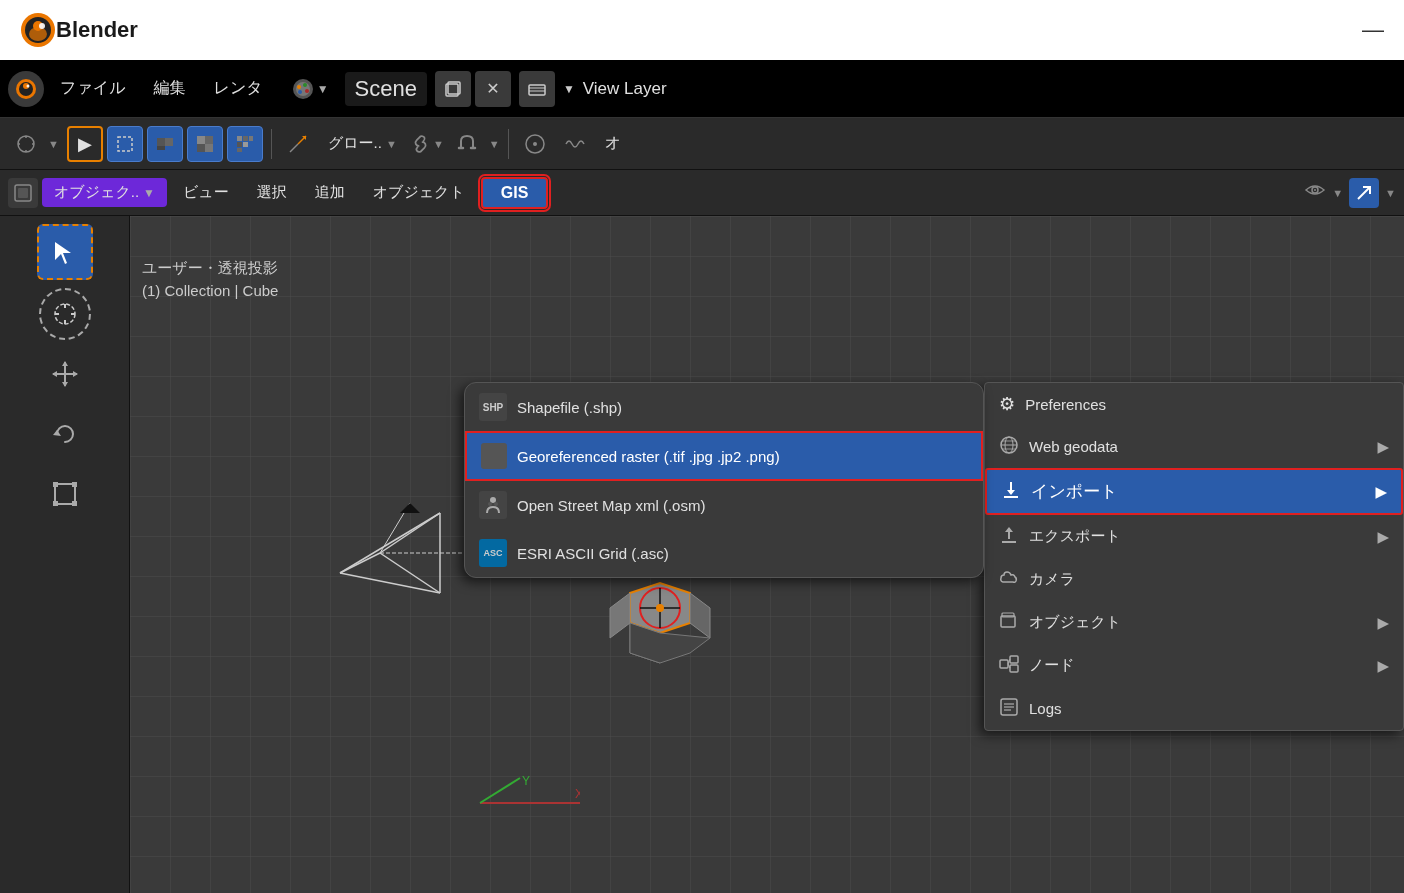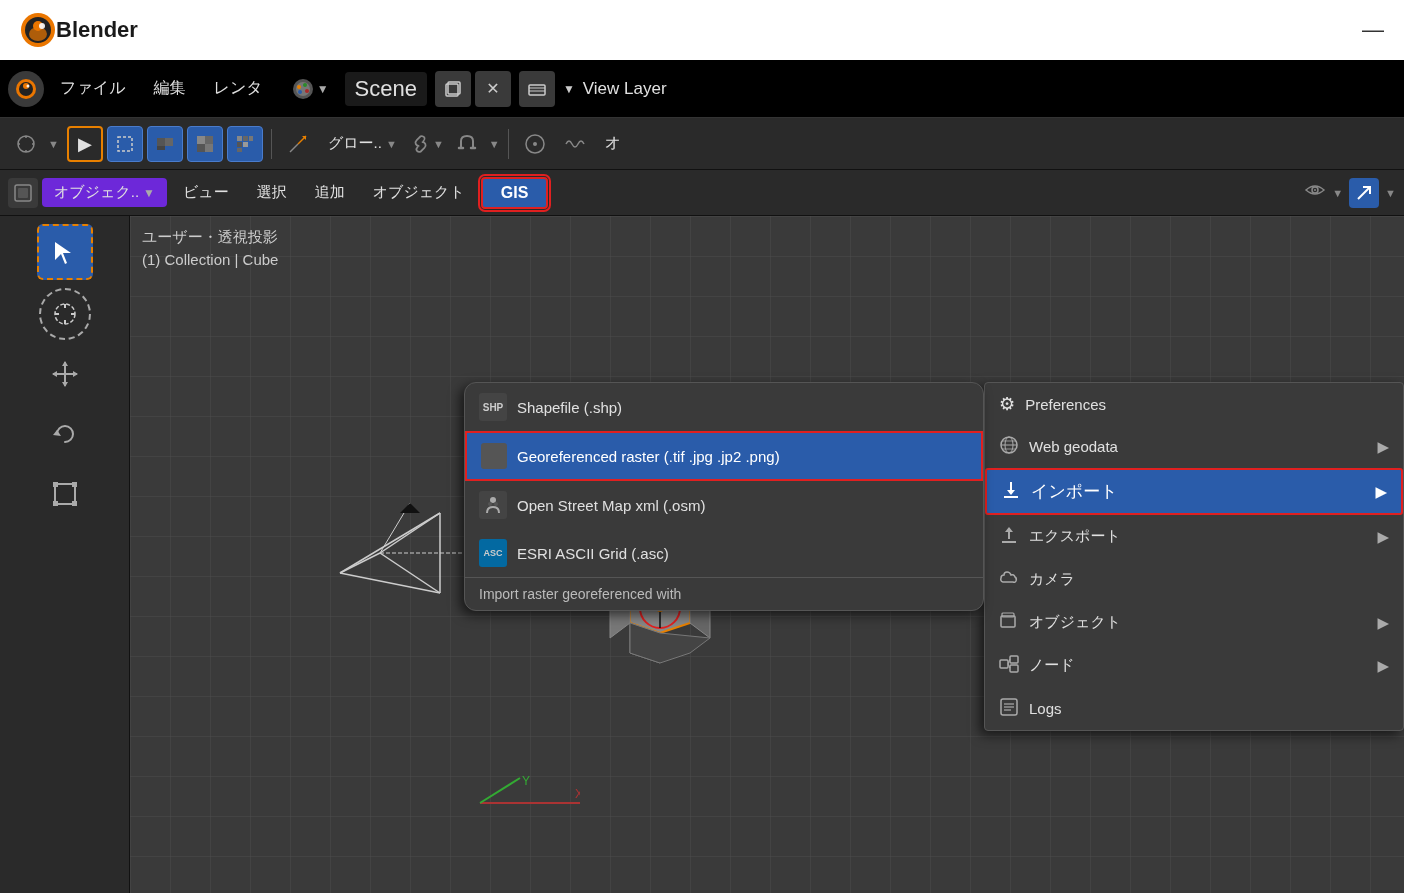--- a/index.html
+++ b/index.html
@@ -506,21 +506,21 @@
         <rect x="2" y="21" width="5" height="5" fill="#aaa"></rect>
         <rect x="21" y="21" width="5" height="5" fill="#aaa"></rect>
       </svg>
     </button>
   </div>
 
   <div id="viewport">
     <div class="grid-overlay"></div>
 
     <div class="viewport-info">
-      <div style="color:#ccc;font-size:15px;">ユーザー・透視投影</div>
+      <div style="color:#ccc;font-size:15px;margin-top:31px;">ユーザー・透視投影</div>
       <div style="color:#ccc;font-size:15px;">(1) Collection | Cube</div>
     </div>
 
     <svg style="position:absolute;bottom:80px;left:160px;width:500px;height:400px;" viewBox="0 0 500 400">
 
       <g transform="translate(30,80)">
 
         <line x1="60" y1="60" x2="120" y2="20" stroke="#ccc" stroke-width="1.5"></line>
         <line x1="60" y1="60" x2="120" y2="100" stroke="#ccc" stroke-width="1.5"></line>
         <line x1="60" y1="60" x2="20" y2="80" stroke="#ccc" stroke-width="1.5"></line>
@@ -678,18 +678,15 @@
         </svg>
       </div>
       <span>Open Street Map xml (.osm)</span>
     </div>
 
     <div class="submenu-item">
       <div class="item-icon" style="background:#0369a1;color:#ccc;font-size:9px;font-weight:bold;">ASC</div>
       <span>ESRI ASCII Grid (.asc)</span>
     </div>
 
-    <div class="tooltip-text">
-      <span>Import raster georeferenced with</span>
-    </div>
   </div>
 
 </div>
 
 </body></html>

